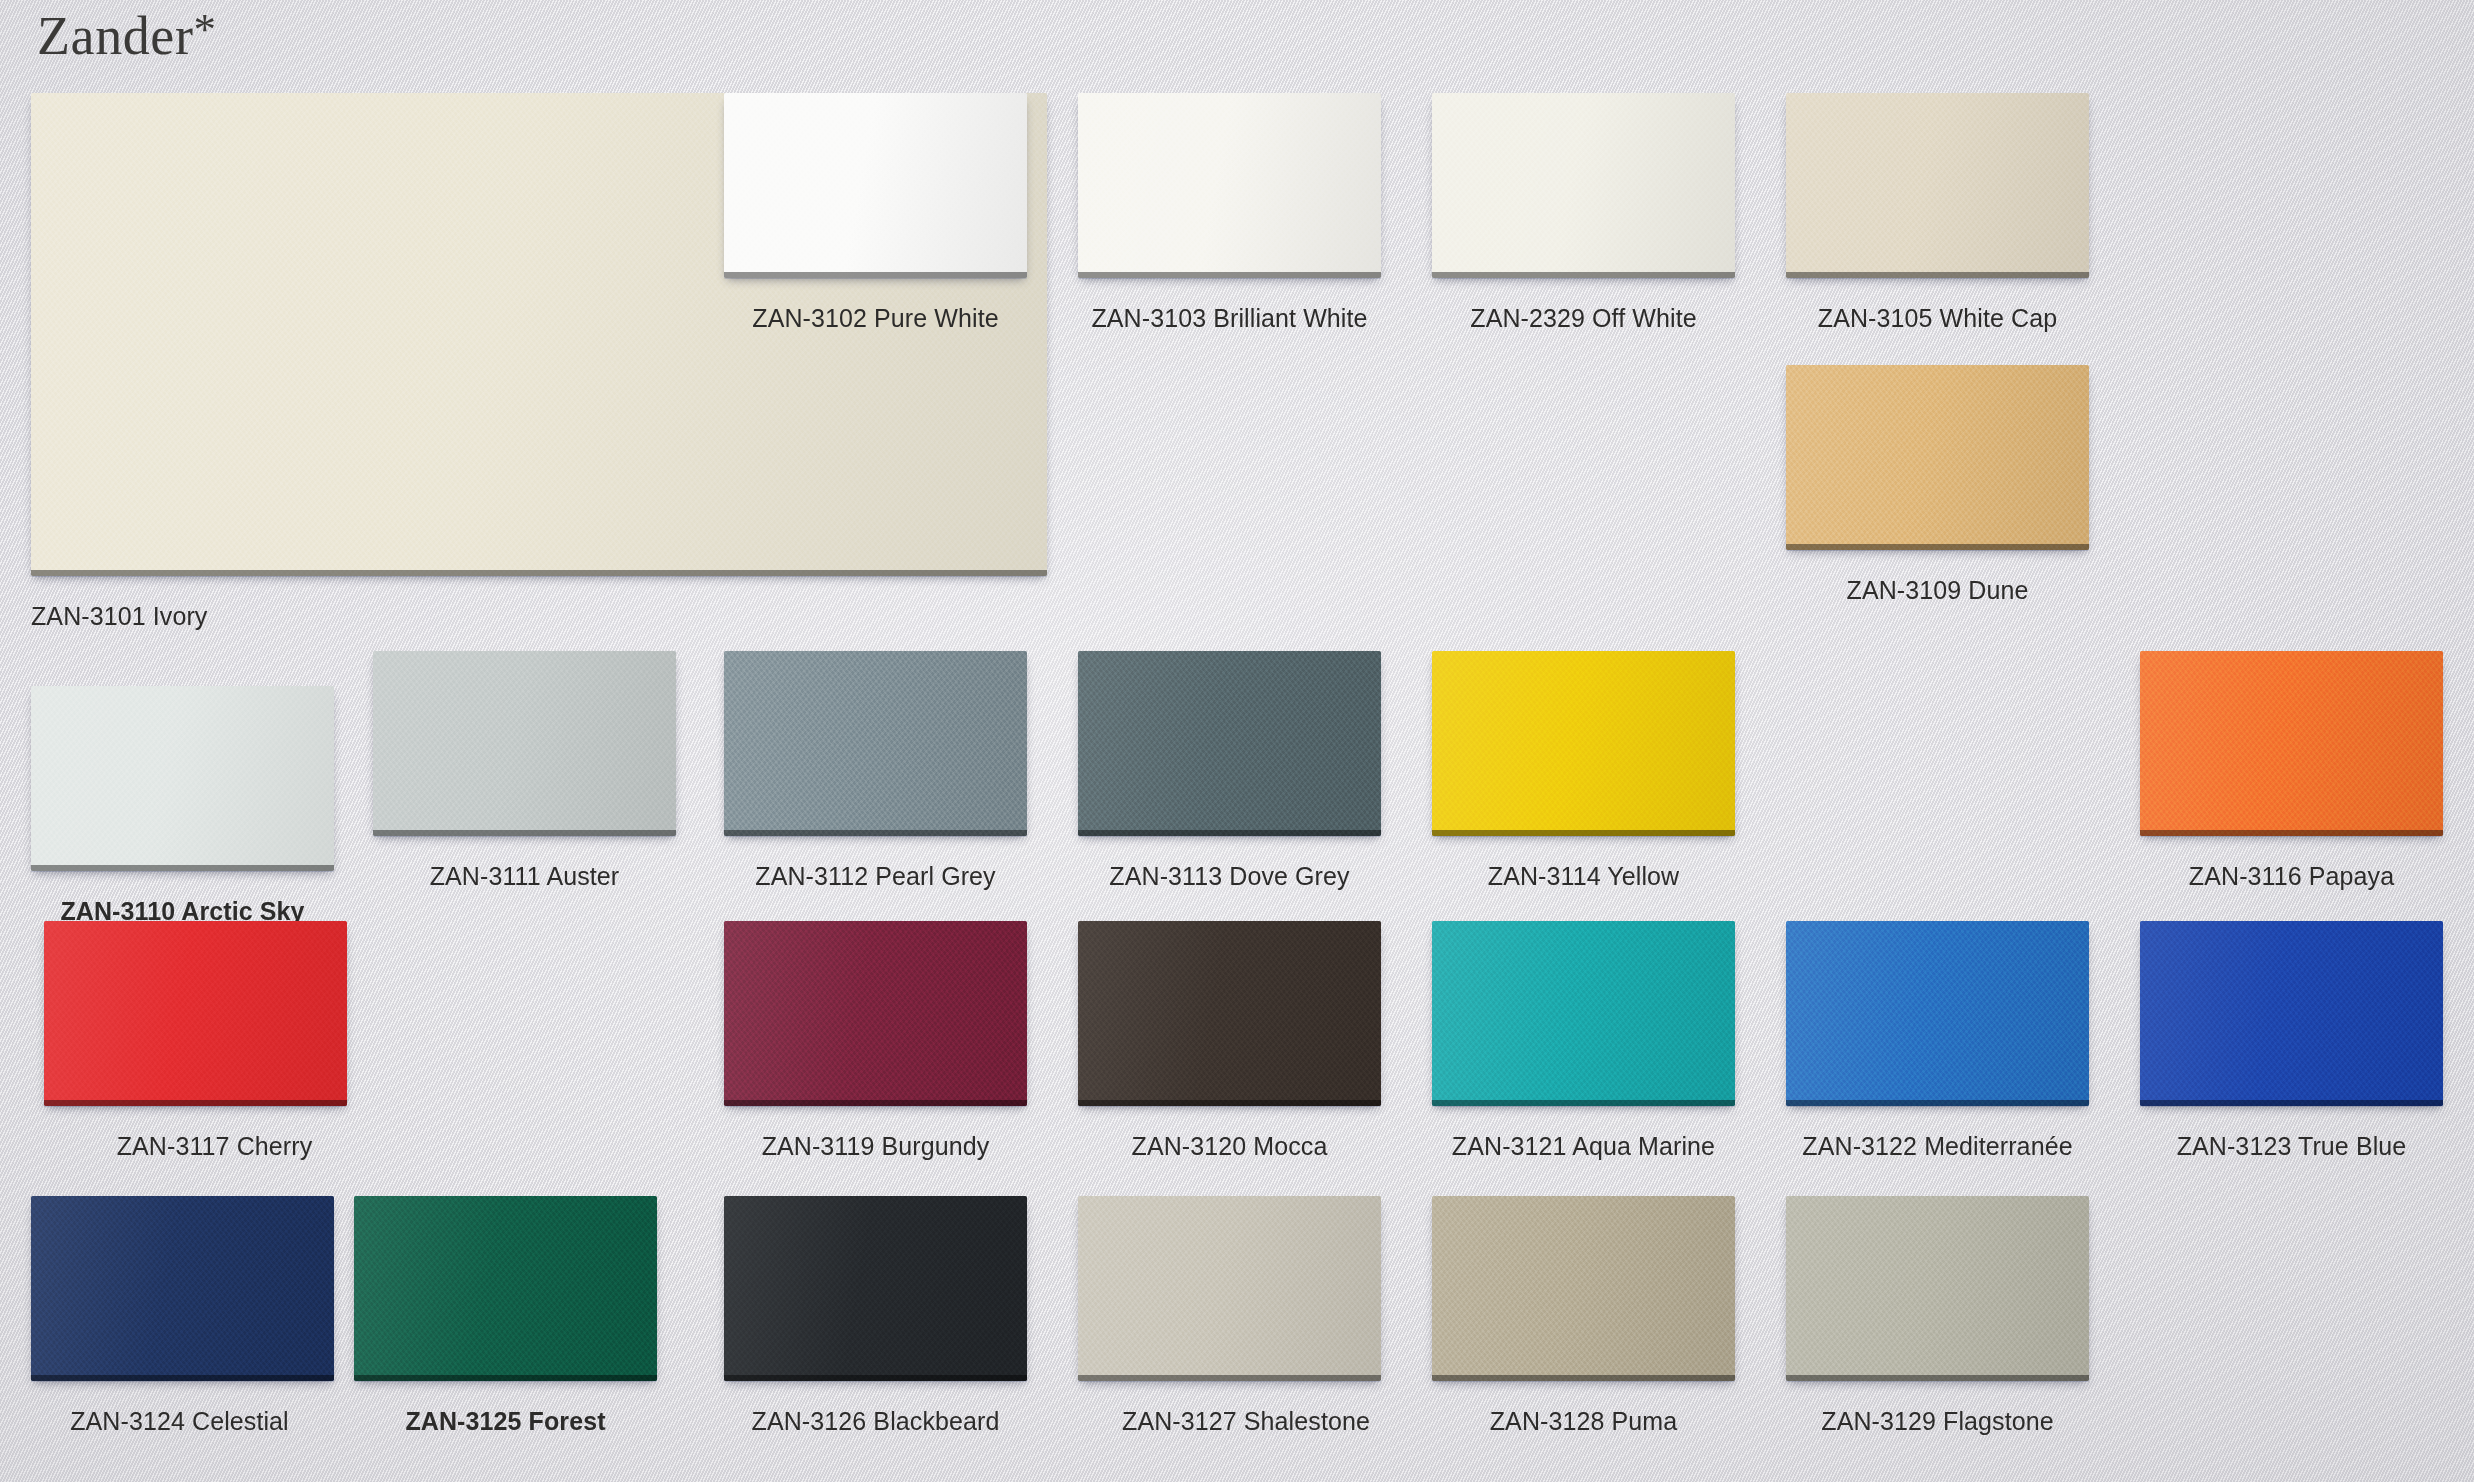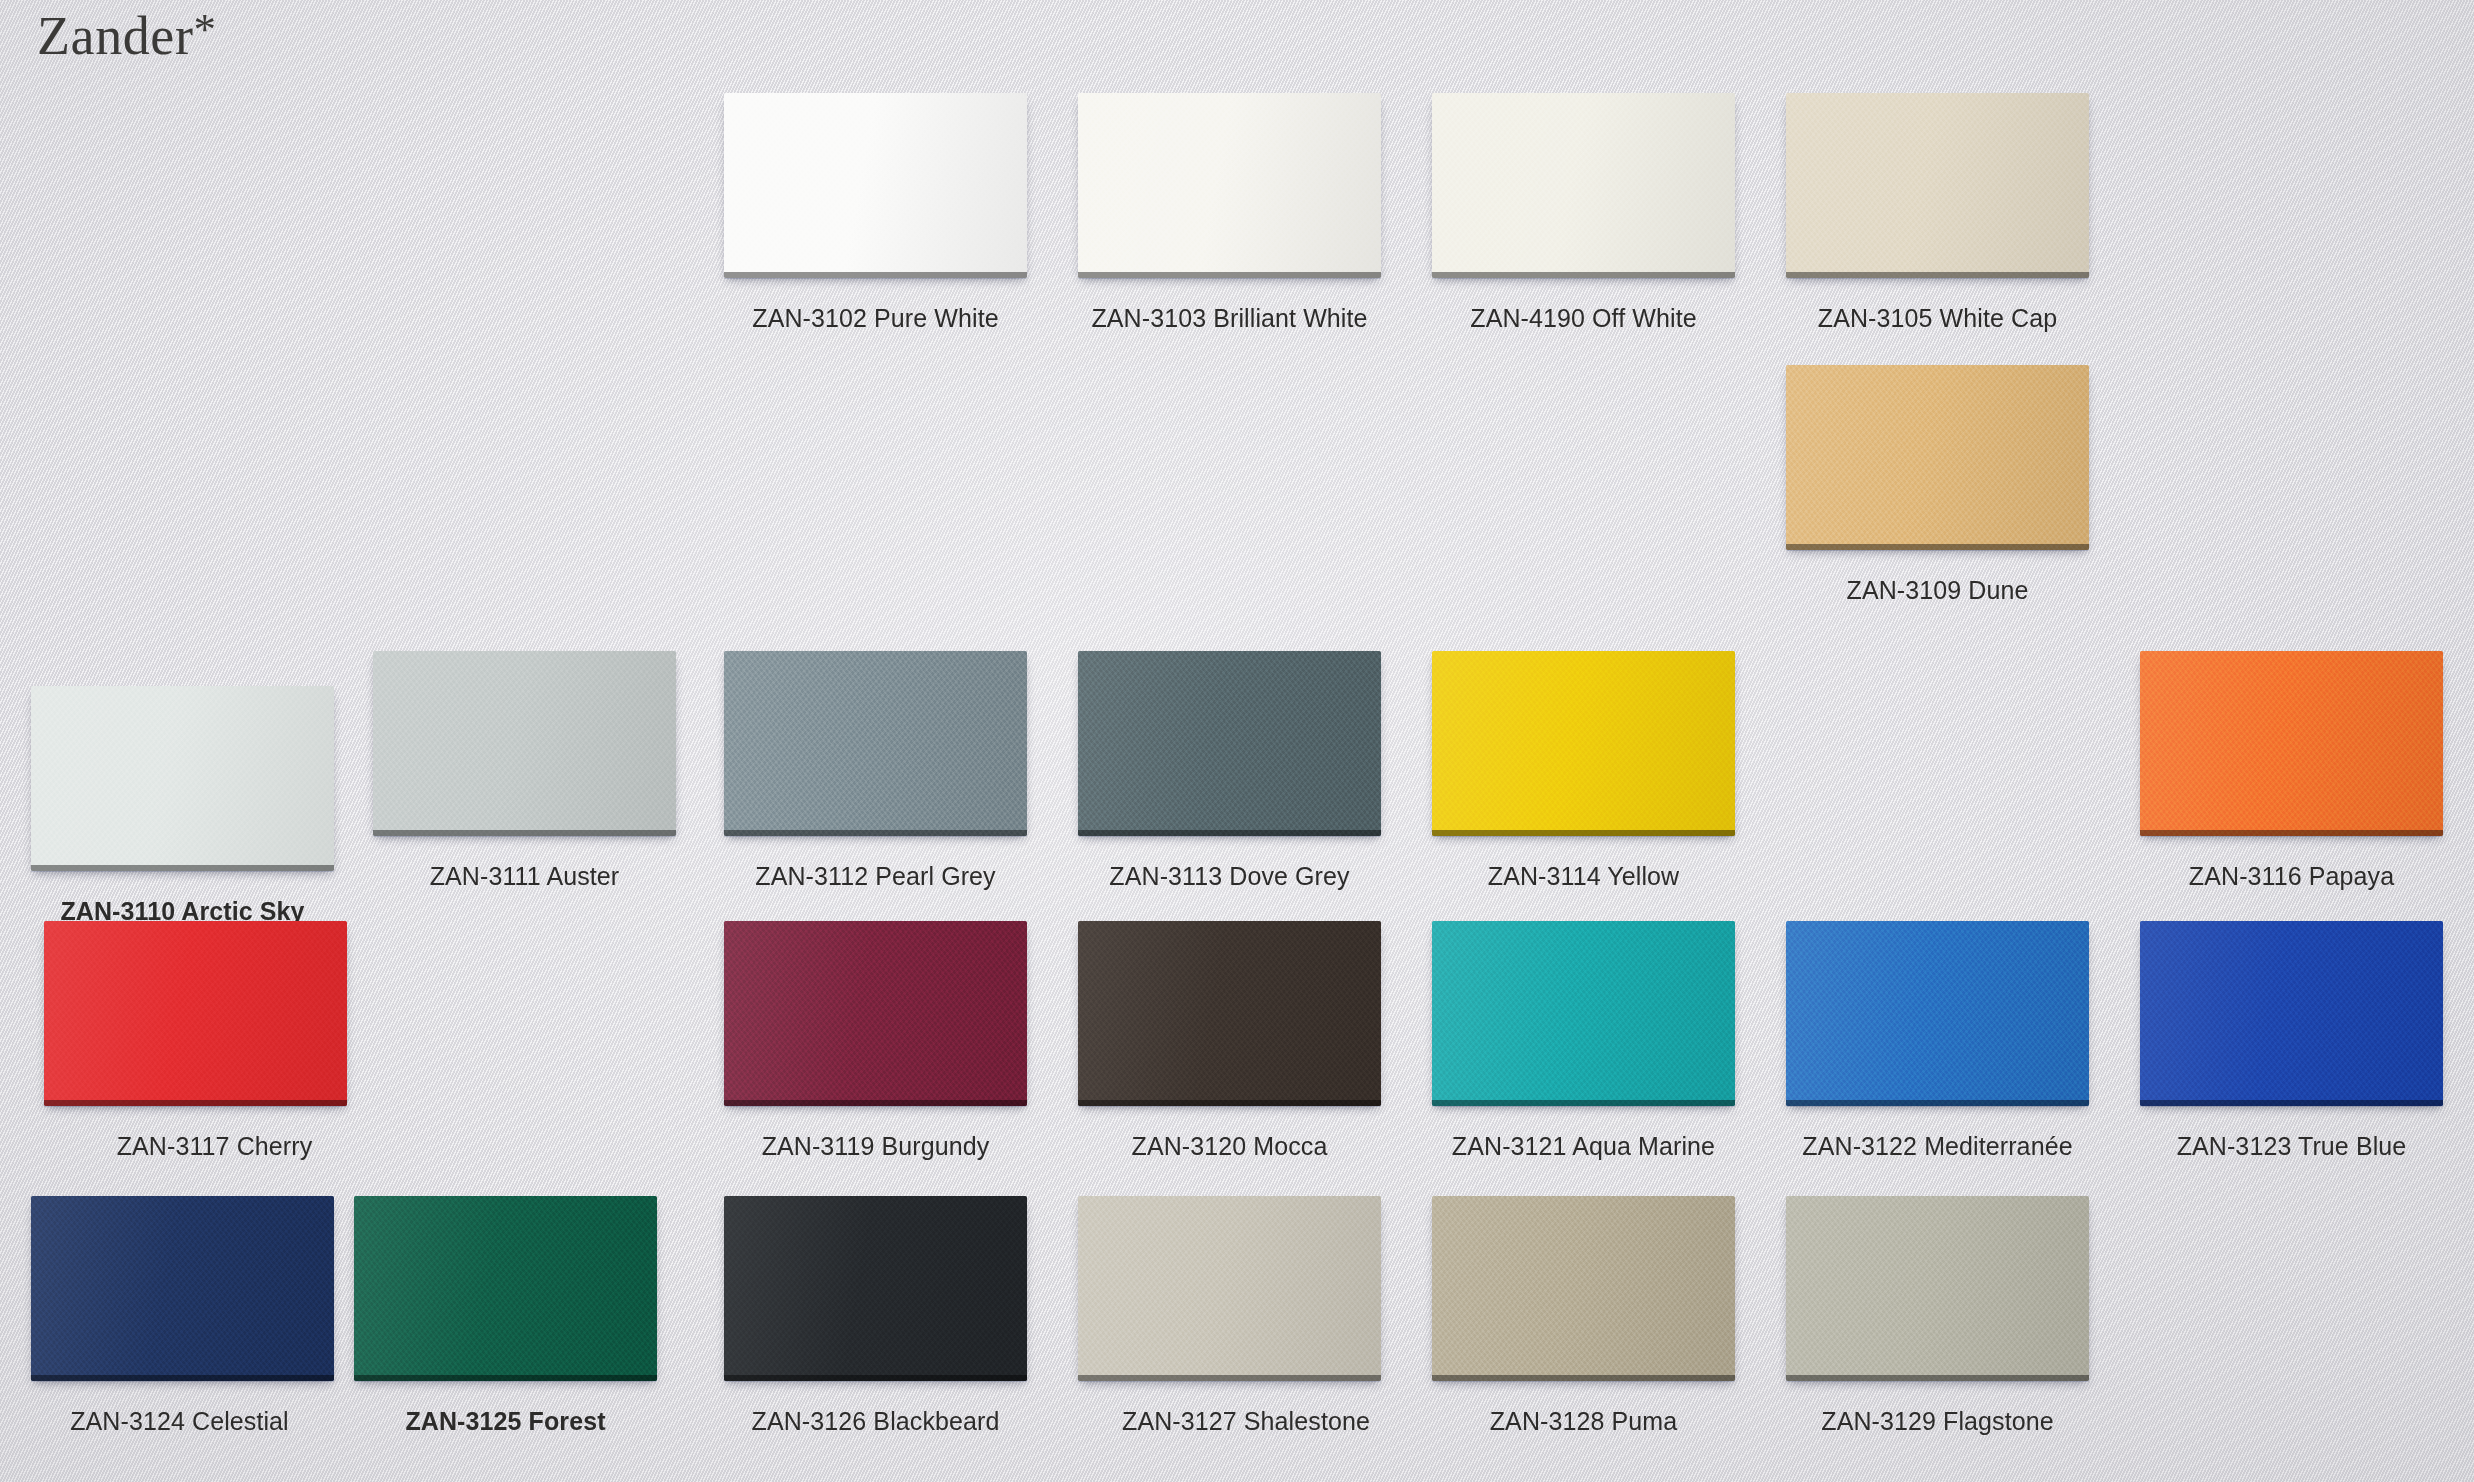--- a/index.html
+++ b/index.html
@@ -80,20 +80,28 @@
 </style>
 </head>
 <body>
 
 <div id="card"></div>
 <div id="vignette"></div>
 
 <div id="title"><span>Zander</span><span class="star">*</span></div>
 
 <div class="grid" id="grid">
+    <div class="cell" style="left: 31px; top: 93px; width: 1016px; height: 545px;">
+      <div class="swatch" style="width: 1016px; height: 483px; background: rgb(236, 231, 214);">
+        <div class="tex"></div>
+        <div class="shade"></div>
+        <div class="lip"></div>
+      </div>
+      <div class="label" style="top: 509px; left: 0px;">ZAN-3101 Ivory</div>
+    </div>
     <div class="cell" style="left: 724px; top: 93px; width: 303px; height: 247px;">
       <div class="swatch" style="width: 303px; height: 185px; background: rgb(251, 251, 250);">
         <div class="tex"></div>
         <div class="shade"></div>
         <div class="lip"></div>
       </div>
       <div class="label c" style="top: 211px;">ZAN-3102 Pure White</div>
     </div>
     <div class="cell" style="left: 1078px; top: 93px; width: 303px; height: 247px;">
       <div class="swatch" style="width: 303px; height: 185px; background: rgb(247, 246, 241);">
@@ -102,21 +110,21 @@
         <div class="lip"></div>
       </div>
       <div class="label c" style="top: 211px;">ZAN-3103 Brilliant White</div>
     </div>
     <div class="cell" style="left: 1432px; top: 93px; width: 303px; height: 247px;">
       <div class="swatch" style="width: 303px; height: 185px; background: rgb(242, 241, 232);">
         <div class="tex"></div>
         <div class="shade"></div>
         <div class="lip"></div>
       </div>
-      <div class="label c" style="top: 211px;">ZAN-4190 Off White</div>
+      <div class="label c" style="top: 211px;">ZAN-2329 Off White</div>
     </div>
     <div class="cell" style="left: 1786px; top: 93px; width: 303px; height: 247px;">
       <div class="swatch" style="width: 303px; height: 185px; background: rgb(226, 217, 198);">
         <div class="tex"></div>
         <div class="shade"></div>
         <div class="lip"></div>
       </div>
       <div class="label c" style="top: 211px;">ZAN-3105 White Cap</div>
     </div>
     <div class="cell" style="left: 1786px; top: 365px; width: 303px; height: 247px;">

